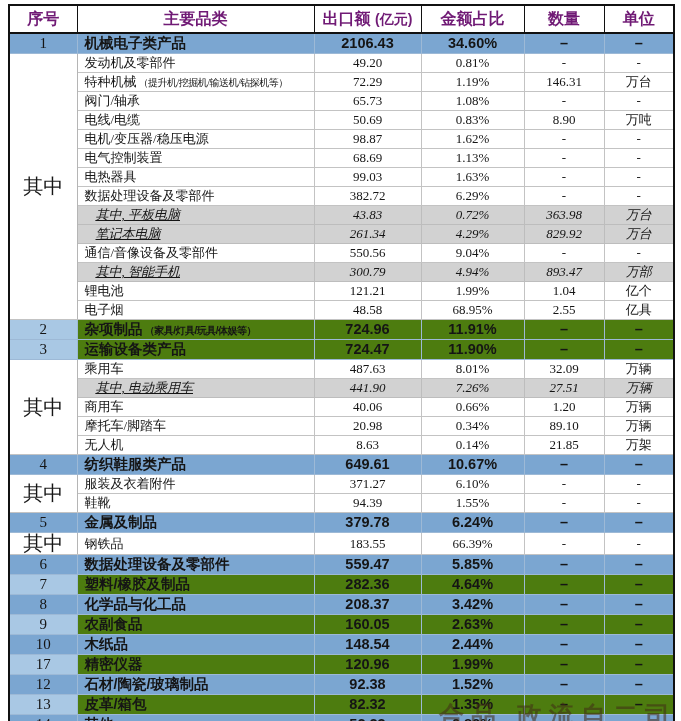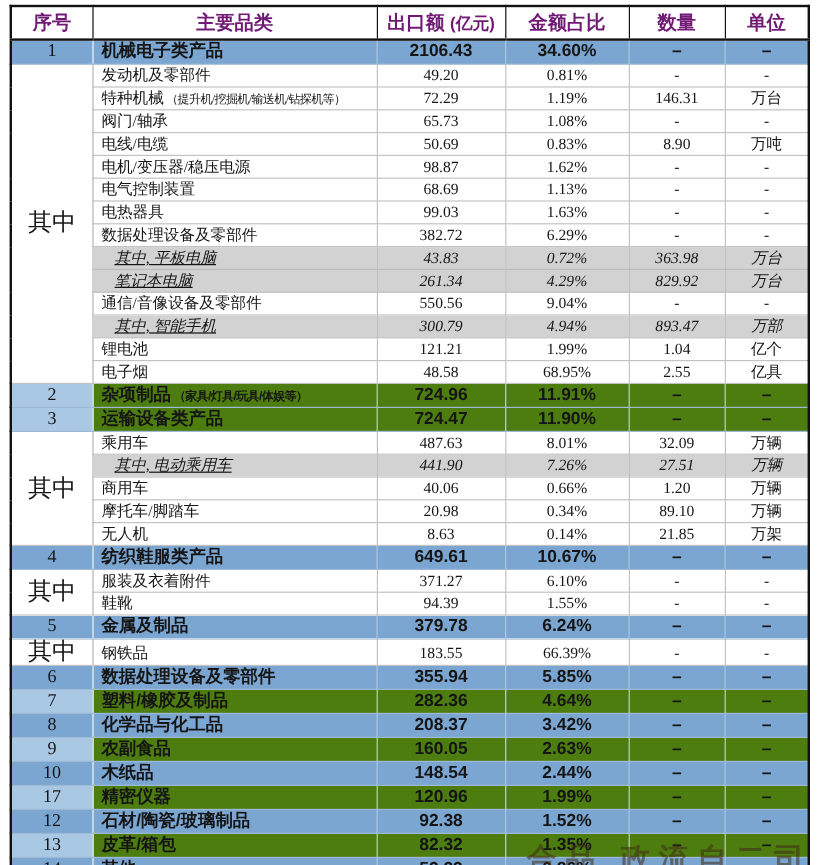--- a/index.html
+++ b/index.html
@@ -283,21 +283,21 @@
           <td class="sn" rowspan="1">其中</td>
           <td class="name">钢铁品</td>
           <td>183.55</td>
           <td>66.39%</td>
           <td>-</td>
           <td>-</td>
         </tr>
         <tr class="cat-dark">
           <td class="sn" rowspan="1">6</td>
           <td class="name">数据处理设备及零部件</td>
-          <td>355.94</td>
+          <td>559.47</td>
           <td>5.85%</td>
           <td>–</td>
           <td>–</td>
         </tr>
         <tr class="cat-light">
           <td class="sn" rowspan="1">7</td>
           <td class="name">塑料/橡胶及制品</td>
           <td>282.36</td>
           <td>4.64%</td>
           <td>–</td>

